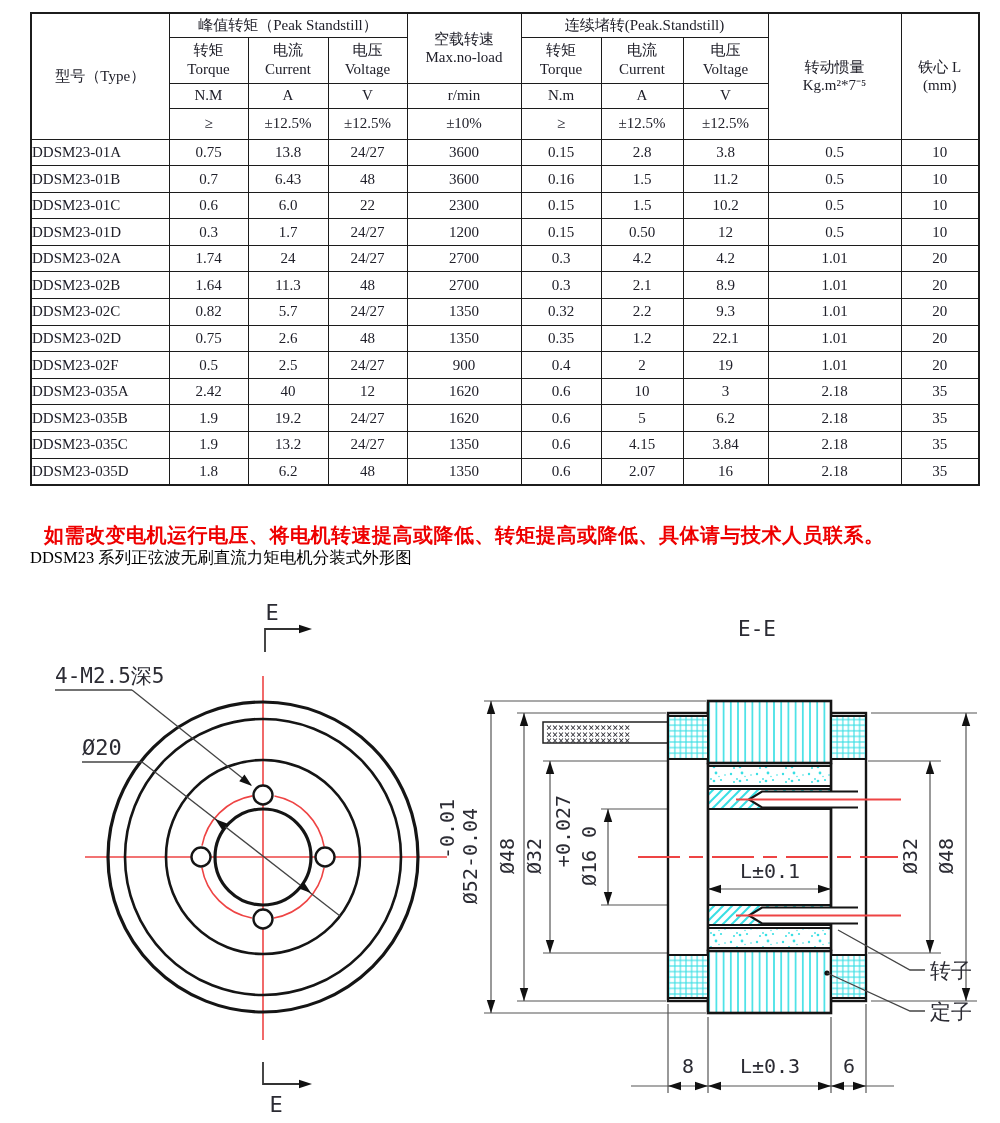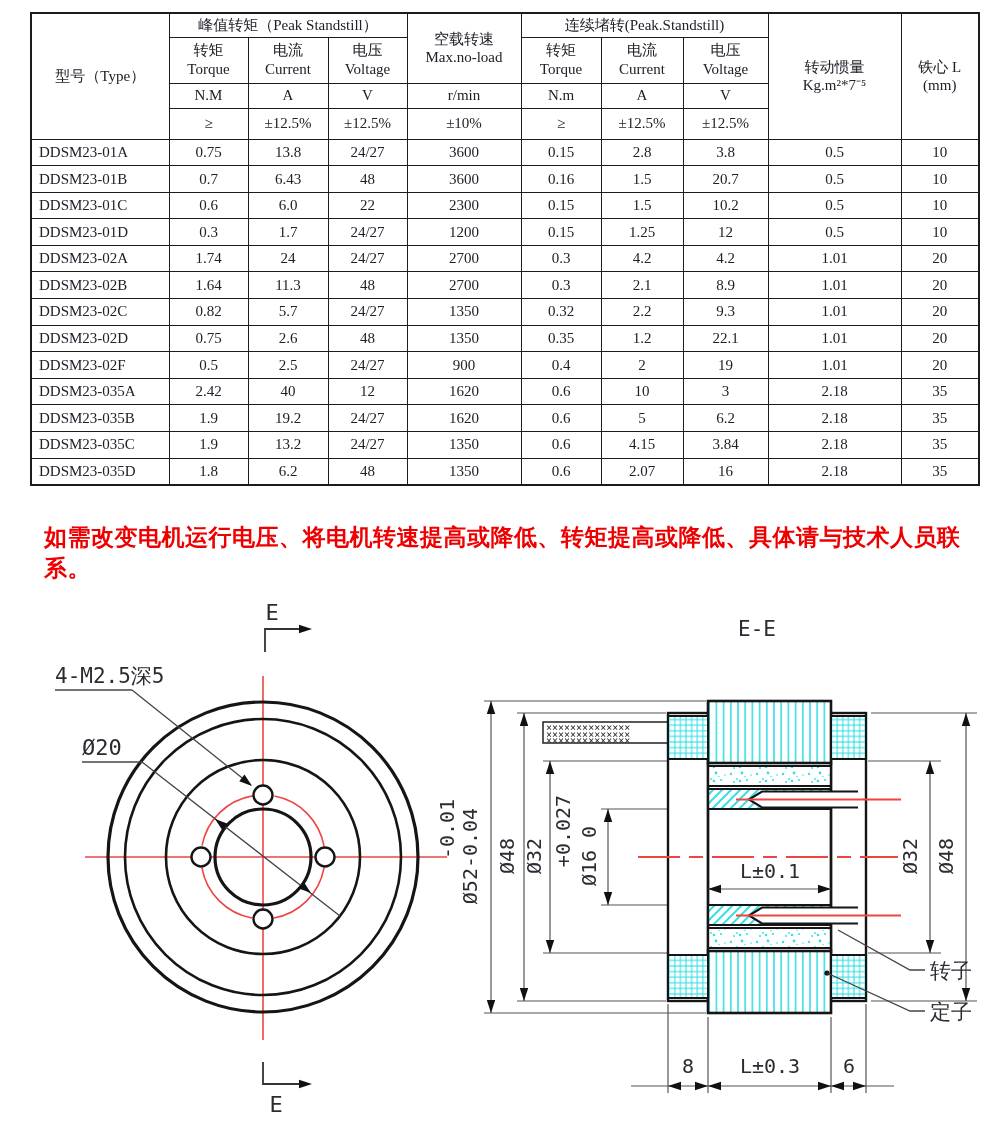--- a/index.html
+++ b/index.html
@@ -4,23 +4,23 @@
 <style>
   html,body{margin:0;padding:0;background:#ffffff;}
   .page{position:relative;width:1000px;height:1123px;background:#fff;overflow:hidden;
         font-family:"Liberation Serif", serif;color:#1a1a1a;}
   table.spec{position:absolute;left:30px;top:12px;width:948px;border-collapse:collapse;
              border:2px solid #1c1c1c;table-layout:fixed;}
   table.spec td{border:1.5px solid #1c1c1c;text-align:center;vertical-align:middle;
                 font-size:15px;color:#20202a;padding:0 2px;line-height:1.25;}
   table.spec thead td{font-size:15px;}
   table.spec tbody td{height:25.6px;}
-  table.spec tbody td.model{text-align:left;padding-left:7px;}
+  table.spec tbody td.model{text-align:left;padding-left:0;}
   .cellline{display:block;}
-  .warning{position:absolute;left:30px;top:522px;width:948px;font-size:23px;font-weight:bold;
+  .warning{position:absolute;left:30px;top:522px;width:948px;font-size:20px;font-weight:bold;
            color:#ee0000;letter-spacing:0.5px;padding-left:14px;font-family:"Liberation Serif",serif;}
   .caption{position:absolute;left:30px;top:547px;width:948px;font-size:16.5px;color:#000;
            font-family:"Liberation Serif",serif;}
   svg text{font-family:"DejaVu Sans Mono", monospace;fill:#2b2b33;}
   svg .dimtxt{font-size:20px;}
   svg .cjk{font-family:"Liberation Serif",serif;}
 </style>
 </head>
 <body>
 
@@ -116,21 +116,21 @@
           <td>10</td>
         </tr>
         <tr>
           <td class="model">DDSM23-01B</td>
           <td>0.7</td>
           <td>6.43</td>
           <td>48</td>
           <td>3600</td>
           <td>0.16</td>
           <td>1.5</td>
-          <td>20.7</td>
+          <td>11.2</td>
           <td>0.5</td>
           <td>10</td>
         </tr>
         <tr>
           <td class="model">DDSM23-01C</td>
           <td>0.6</td>
           <td>6.0</td>
           <td>22</td>
           <td>2300</td>
           <td>0.15</td>
@@ -139,21 +139,21 @@
           <td>0.5</td>
           <td>10</td>
         </tr>
         <tr>
           <td class="model">DDSM23-01D</td>
           <td>0.3</td>
           <td>1.7</td>
           <td>24/27</td>
           <td>1200</td>
           <td>0.15</td>
-          <td>1.25</td>
+          <td>0.50</td>
           <td>12</td>
           <td>0.5</td>
           <td>10</td>
         </tr>
         <tr>
           <td class="model">DDSM23-02A</td>
           <td>1.74</td>
           <td>24</td>
           <td>24/27</td>
           <td>2700</td>
@@ -256,20 +256,21 @@
           <td>0.6</td>
           <td>2.07</td>
           <td>16</td>
           <td>2.18</td>
           <td>35</td>
         </tr>
       </tbody>
   </table>
 
   <div class="warning">如需改变电机运行电压、将电机转速提高或降低、转矩提高或降低、具体请与技术人员联系。</div>
+  <div class="caption">DDSM23 系列正弦波无刷直流力矩电机分装式外形图</div>
 
   <svg style="position:absolute;left:0;top:580px;" width="1000" height="543" viewBox="0 580 1000 543">
     <defs>
       <polygon id="arw" points="0,0 -13,-4.2 -13,4.2" fill="#111"></polygon>
       <pattern id="pStator" width="7.2" height="8" patternUnits="userSpaceOnUse">
         <rect width="7.2" height="8" fill="#fff"></rect>
         <line x1="3.6" y1="0" x2="3.6" y2="8" stroke="#38dfe4" stroke-width="1.6"></line>
       </pattern>
       <pattern id="pGrid" width="5.6" height="5.6" patternUnits="userSpaceOnUse">
         <rect width="5.6" height="5.6" fill="#fff"></rect>

